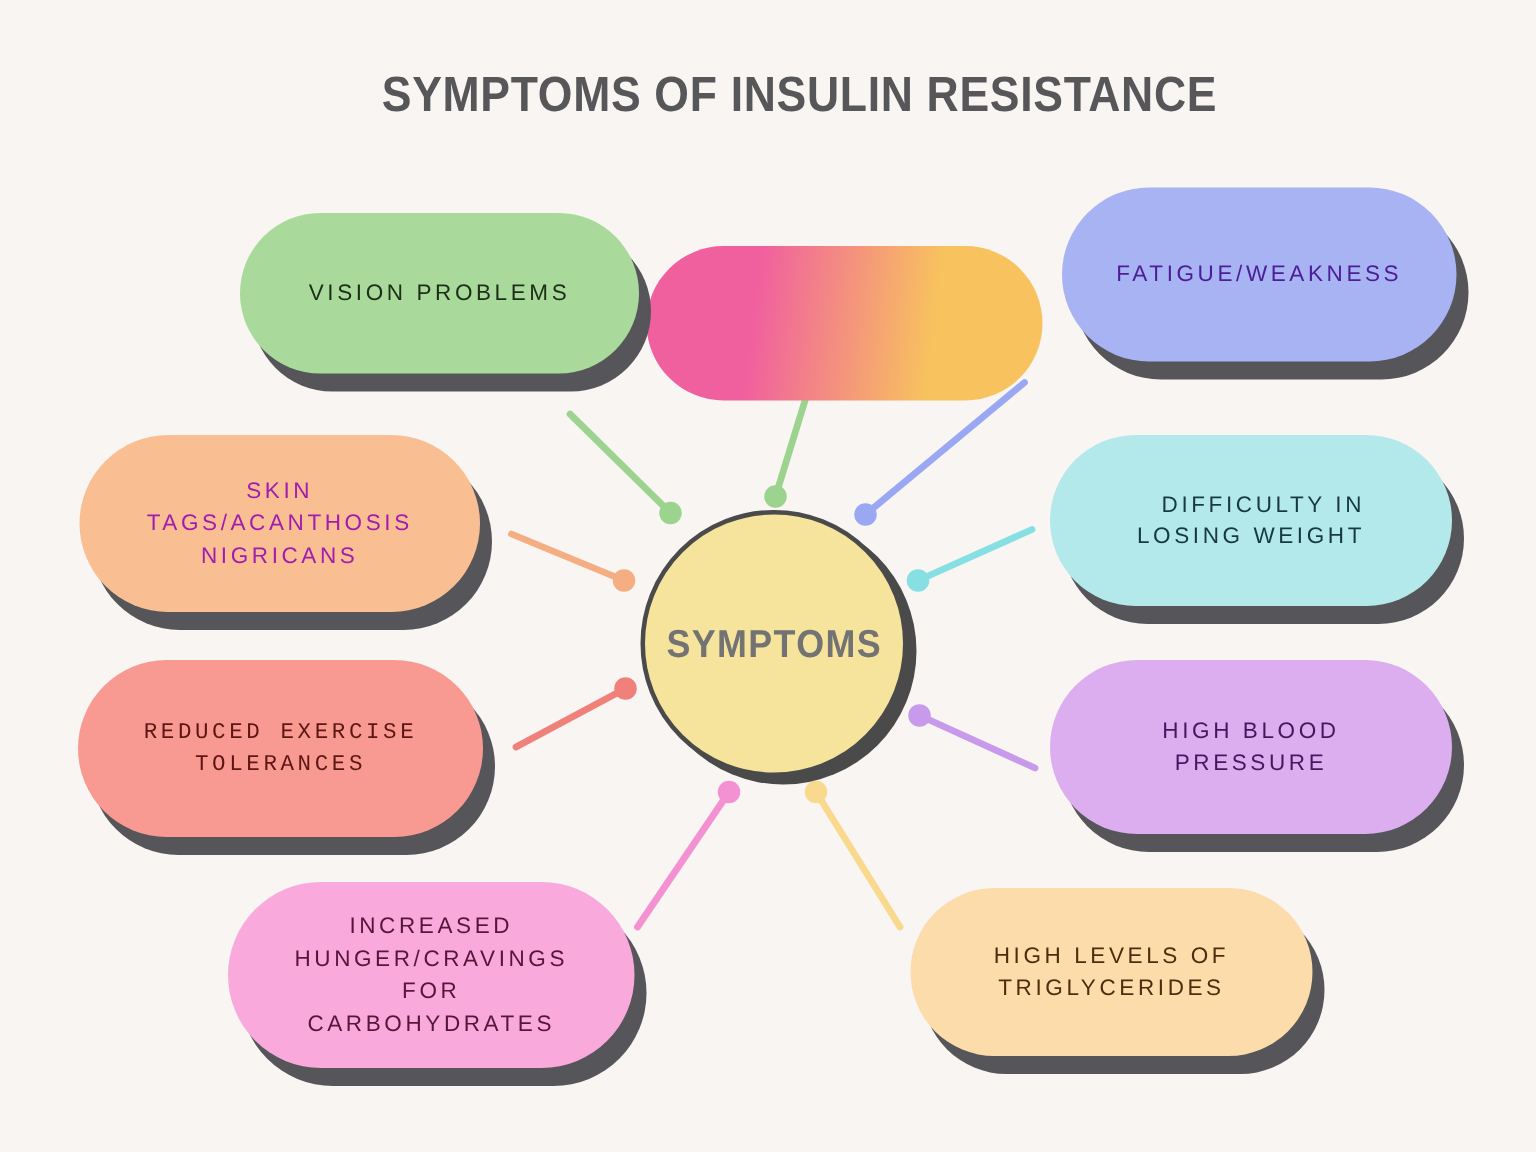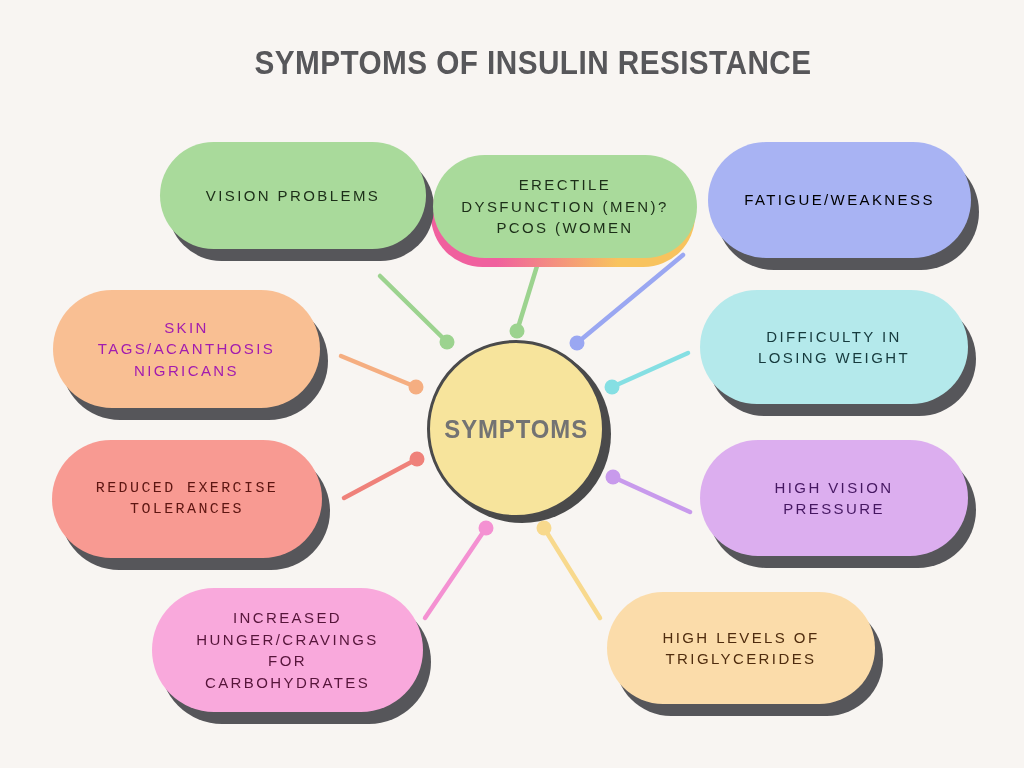--- a/index.html
+++ b/index.html
@@ -91,37 +91,32 @@
       <circle r="7.5" cx="544" cy="528" fill="#f8d98d"></circle>
     </g>
   </svg>
 
   <div class="under-pill" style="--under-from: #f0609e; --under-to: #f8c35e;"></div>
 
   <div class="bubble b-vision" style="background: rgb(169, 218, 155); color: rgb(28, 46, 24);">
     <span class="bubble-label">VISION PROBLEMS</span>
   </div>
 
-  <div class="bubble b-erectile no-shadow" style="background: rgb(169, 218, 155); color: rgb(28, 46, 24);">
-    <span class="bubble-label">ERECTILE
-DYSFUNCTION (MEN)?
-PCOS (WOMEN</span>
-  </div>
 
-  <div class="bubble b-fatigue" style="background: rgb(168, 179, 243); color: #000000; margin-top: 17px;">
+  <div class="bubble b-fatigue" style="background: rgb(168, 179, 243); color: #4c1d95;">
     <span class="bubble-label">FATIGUE/WEAKNESS</span>
   </div>
 
-  <div class="bubble b-difficulty" style="background: rgb(180, 233, 235); color: rgb(22, 58, 61);">
+  <div class="bubble b-difficulty" style="background: rgb(180, 233, 235); color: rgb(22, 58, 61); text-align: right;">
     <span class="bubble-label">DIFFICULTY IN
 LOSING WEIGHT</span>
   </div>
 
   <div class="bubble b-hbp" style="background: rgb(220, 174, 239); color: rgb(69, 23, 97);">
-    <span class="bubble-label">HIGH VISION
+    <span class="bubble-label">HIGH BLOOD
 PRESSURE</span>
   </div>
 
   <div class="bubble b-hunger" style="background: rgb(249, 169, 220); color: rgb(86, 21, 58);">
     <span class="bubble-label">INCREASED
 HUNGER/CRAVINGS
 FOR
 CARBOHYDRATES</span>
   </div>
 

